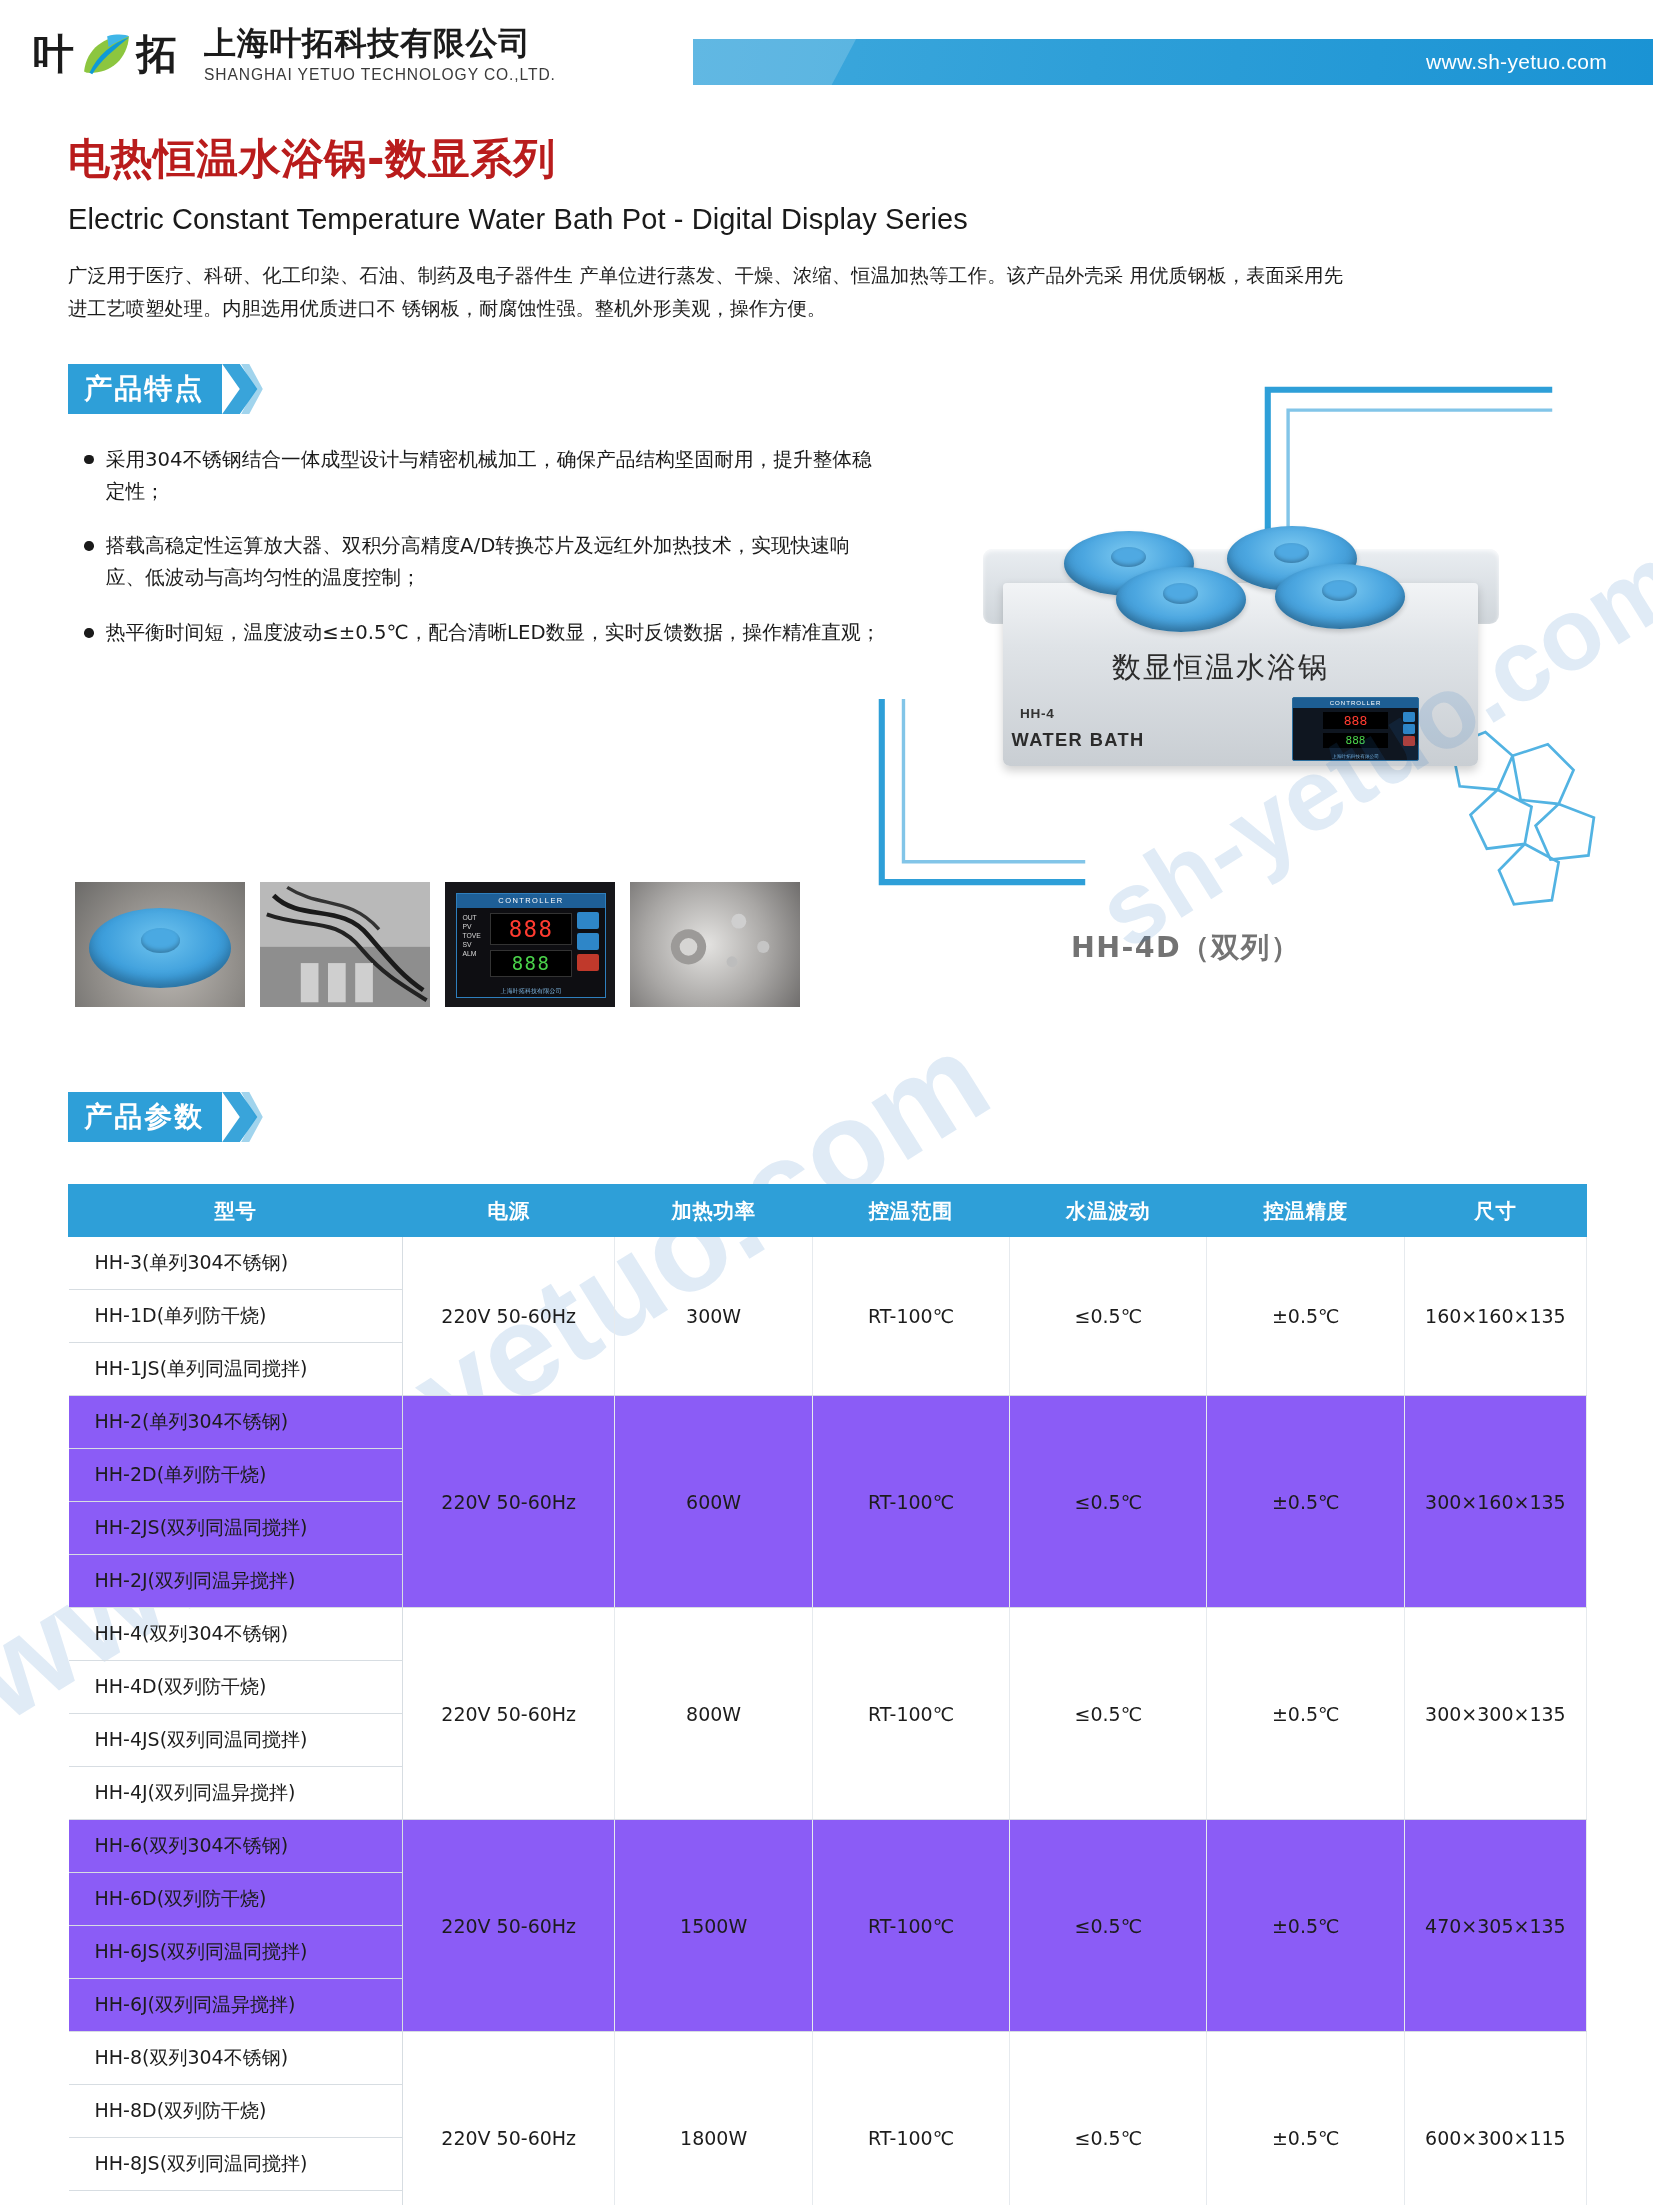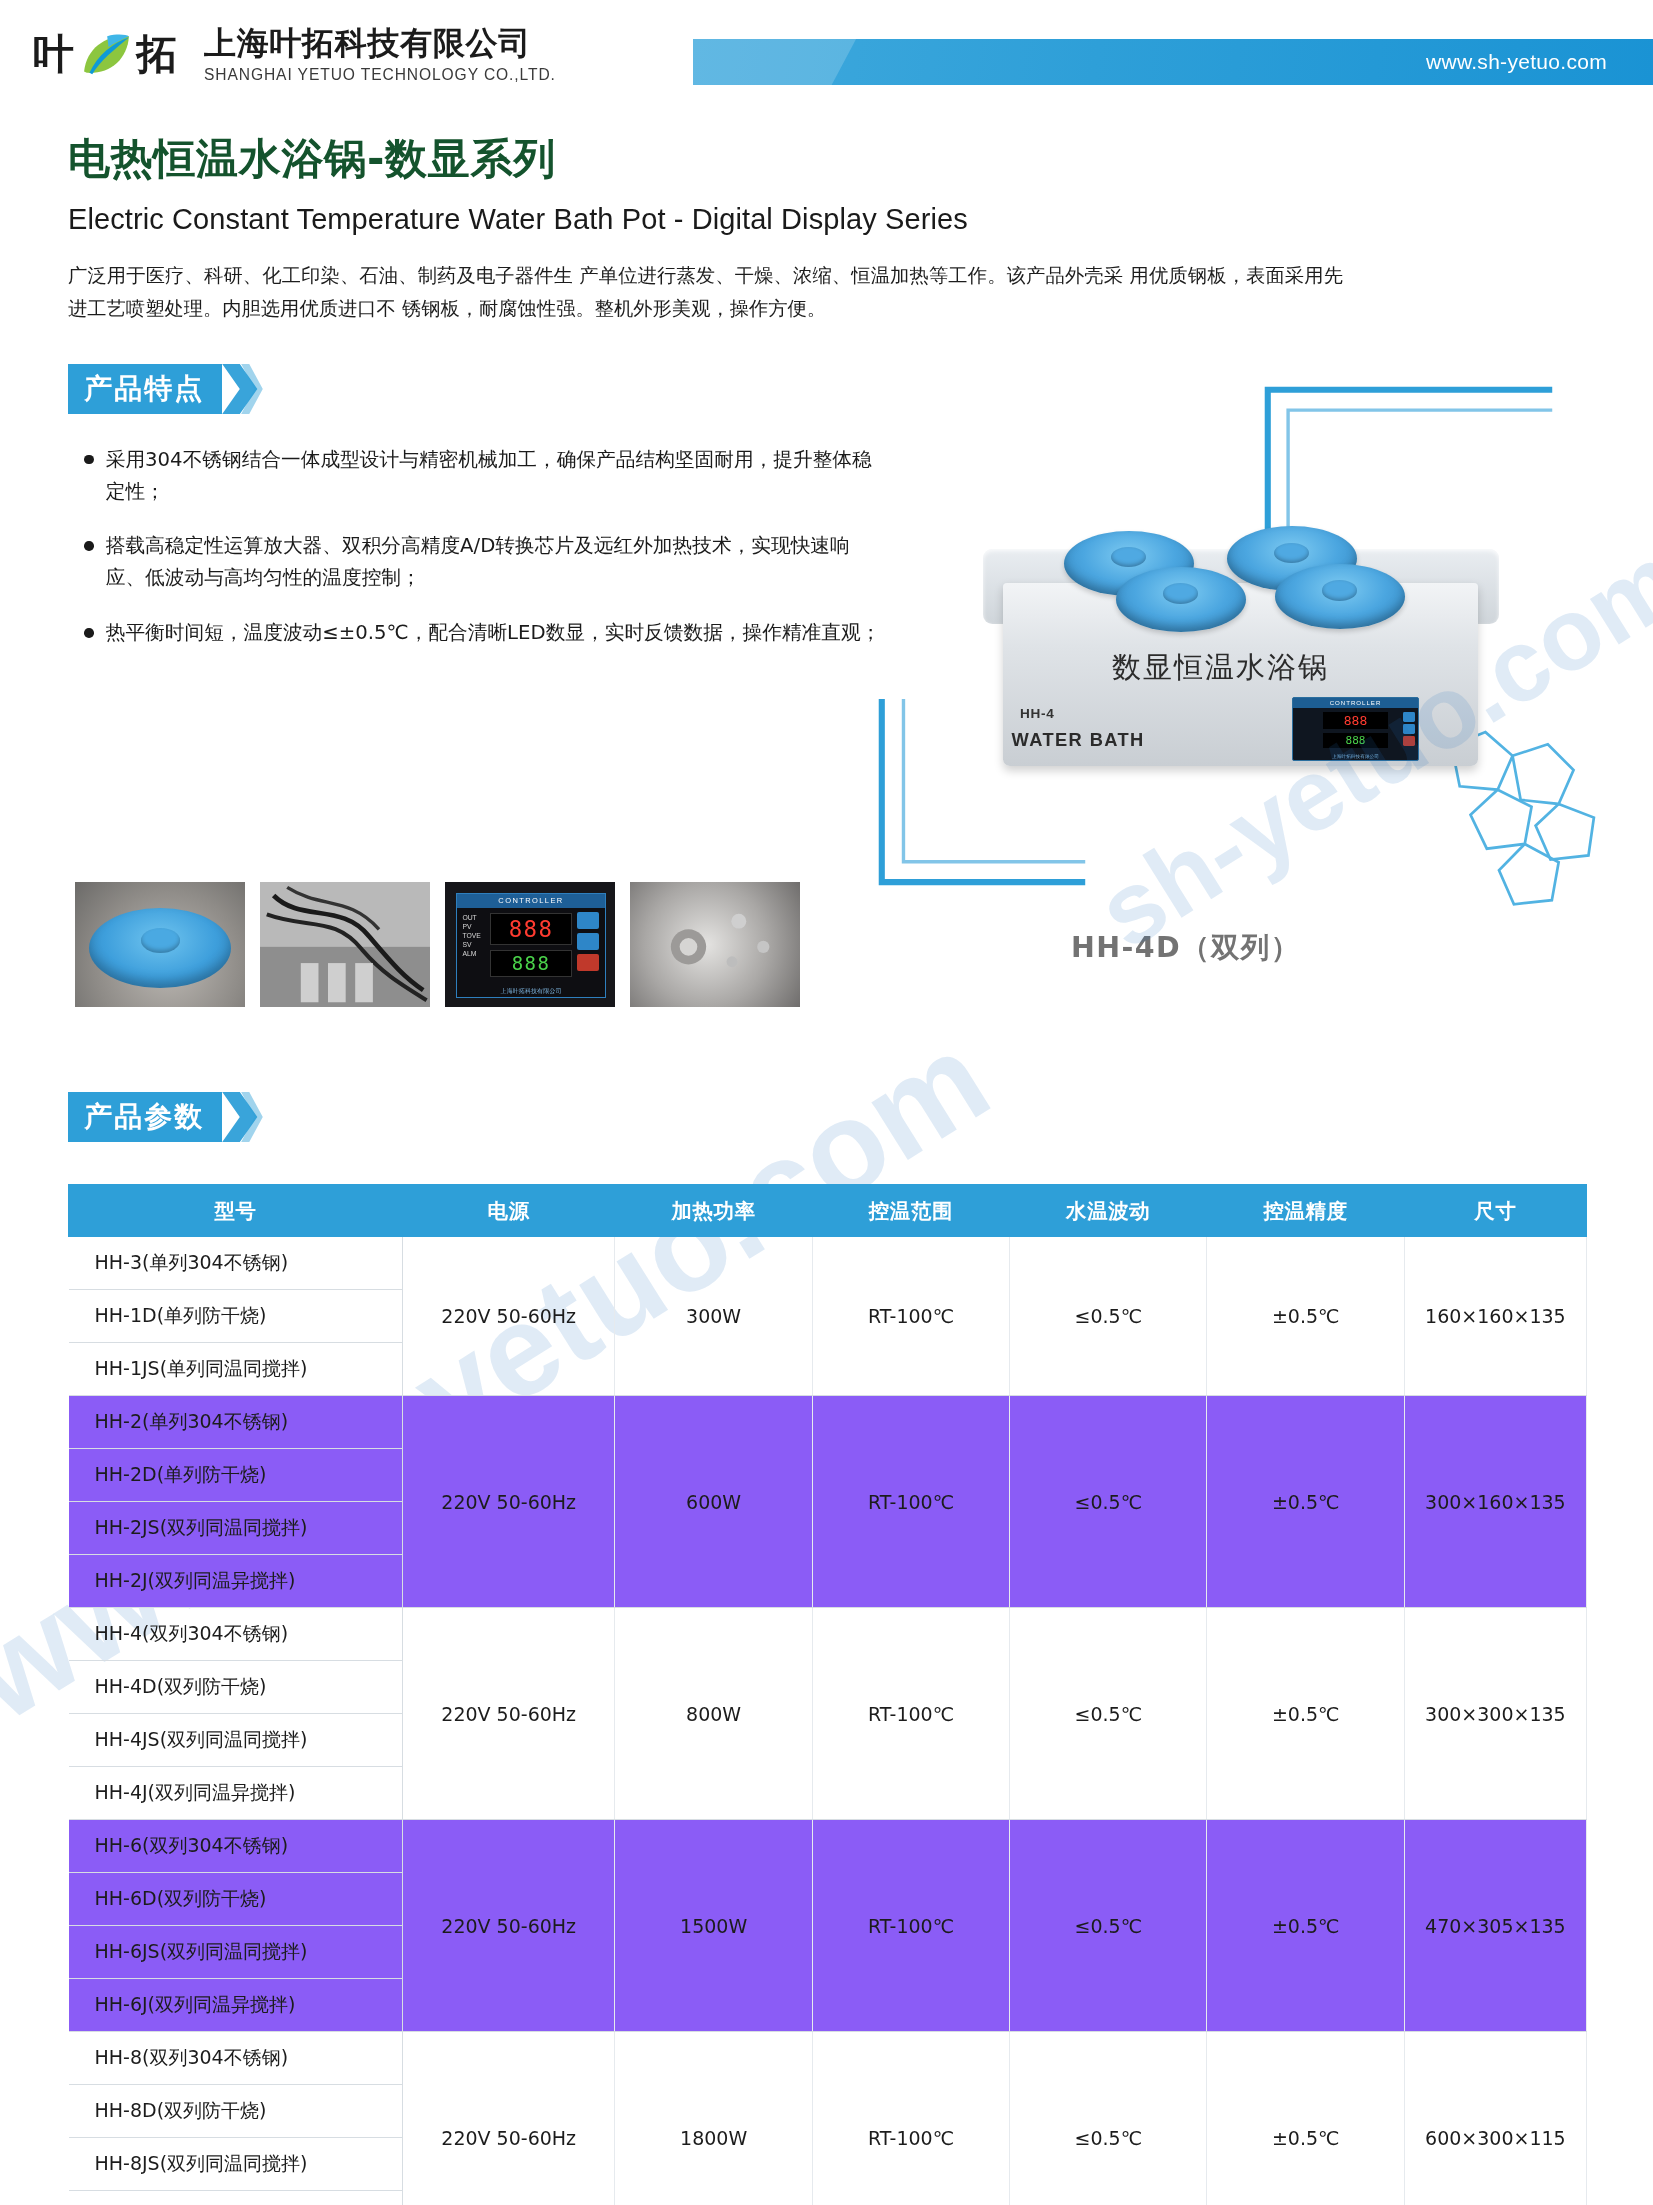--- a/index.html
+++ b/index.html
@@ -128,21 +128,21 @@
   }
 
   
   .title-zone {
     padding: 22px 0 0 68px;
   }
   .title-cn {
     font-family: "DejaVu Sans", sans-serif;
     font-size: 42px;
     font-weight: 700;
-    color: #14532d;
+    color: #b91c1c;
     letter-spacing: 0.7px;
   }
   .title-en {
     font-size: 29px;
     color: #1a1a1a;
     margin-top: 16.3px;
     letter-spacing: 0.1px;
   }
   .intro {
     width: 1275px;

